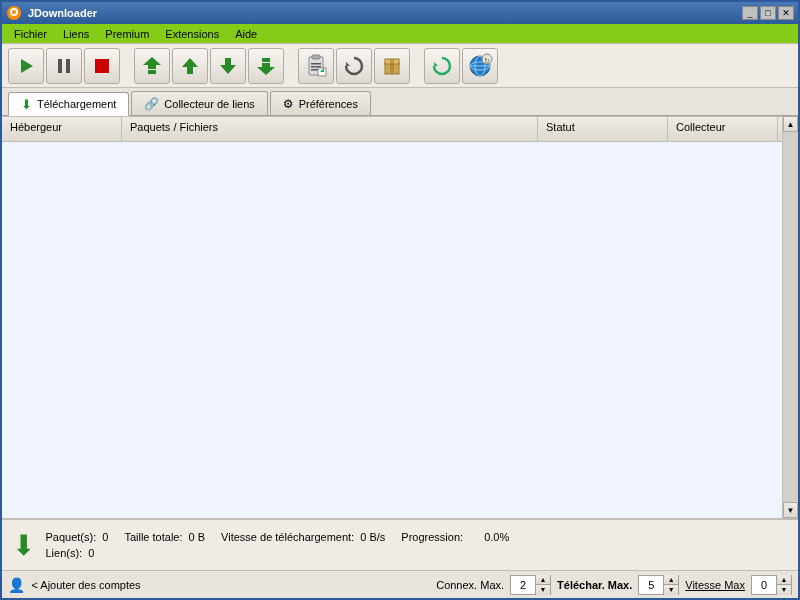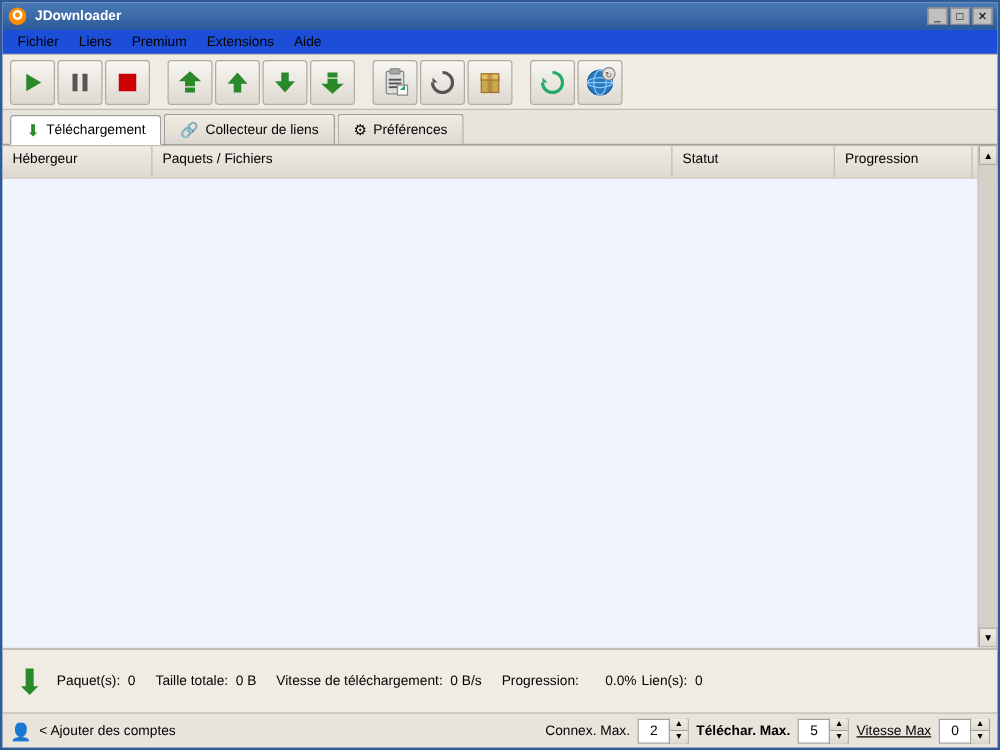--- a/index.html
+++ b/index.html
@@ -48,21 +48,21 @@
       font-size: 9px;
       display: flex;
       align-items: center;
       justify-content: center;
       cursor: pointer;
       color: #000;
     }
 
     
     #menu-bar {
-      background: #1d4ed8;
+      background: #84cc16;
       height: 20px;
       display: flex;
       align-items: center;
       padding: 0 4px;
       border-bottom: 1px solid #c0bdb5;
     }
     .menu-item {
       padding: 2px 8px;
       cursor: pointer;
       font-size: 11px;
@@ -318,42 +318,42 @@
       <span>Préférences</span>
     </div>
   </div>
 
   <div id="main-content" style="flex:1; display:flex; flex-direction:column; background:#fff; position:relative; overflow:hidden;">
 
     <div id="table-header" style="display:flex; background:linear-gradient(to bottom,#f0ece4,#ddd8d0); border-bottom:1px solid #c0bdb5; flex-shrink:0;">
       <div class="th col-host">Hébergeur</div>
       <div class="th col-name">Paquets / Fichiers</div>
       <div class="th col-status">Statut</div>
-      <div class="th col-progress">Progression</div>
+      <div class="th col-progress">Collecteur</div>
       <div class="th col-action">
         <svg width="14" height="14" viewBox="0 0 14 14">
           <rect x="2" y="2" width="10" height="10" fill="none" stroke="#888" stroke-width="1.5"></rect>
           <line x1="2" y1="6" x2="12" y2="6" stroke="#888" stroke-width="1"></line>
         </svg>
       </div>
     </div>
 
     <div id="table-body" style="flex:1; background:#f0f4ff; position:relative;">
     </div>
 
     <div style="position:absolute; right:0; top:0; bottom:0; width:16px; background:#e8e4dc; border-left:1px solid #c0bdb5; display:flex; flex-direction:column;">
       <div style="height:16px; background:linear-gradient(to bottom,#f0ece4,#ddd8d0); border:1px solid #b0aca4; display:flex; align-items:center; justify-content:center; font-size:8px; cursor:pointer;">▲</div>
       <div style="flex:1; background:#d4d0c8;"></div>
       <div style="height:16px; background:linear-gradient(to bottom,#f0ece4,#ddd8d0); border:1px solid #b0aca4; display:flex; align-items:center; justify-content:center; font-size:8px; cursor:pointer;">▼</div>
     </div>
   </div>
 
   <div id="status-bar" style="background:#f0ece4; height:52px; border-top:2px solid #c0bdb5; display:flex; align-items:center; padding:0 10px; flex-shrink:0;">
     <div style="font-size:28px; color:#2a8a2a; margin-right:10px;">⬇</div>
-    <div style="display:flex; flex-direction:row; gap:4px; flex:1;">
+    <div style="display:flex; flex-direction:column; gap:4px; flex:1;">
       <div style="display:flex; gap:16px; font-size:11px;">
         <span>
           <span>Paquet(s):</span>
           <span style="margin-left:3px;">0</span>
         </span>
         <span>
           <span>Taille totale:</span>
           <span style="margin-left:3px;">0 B</span>
         </span>
         <span>

